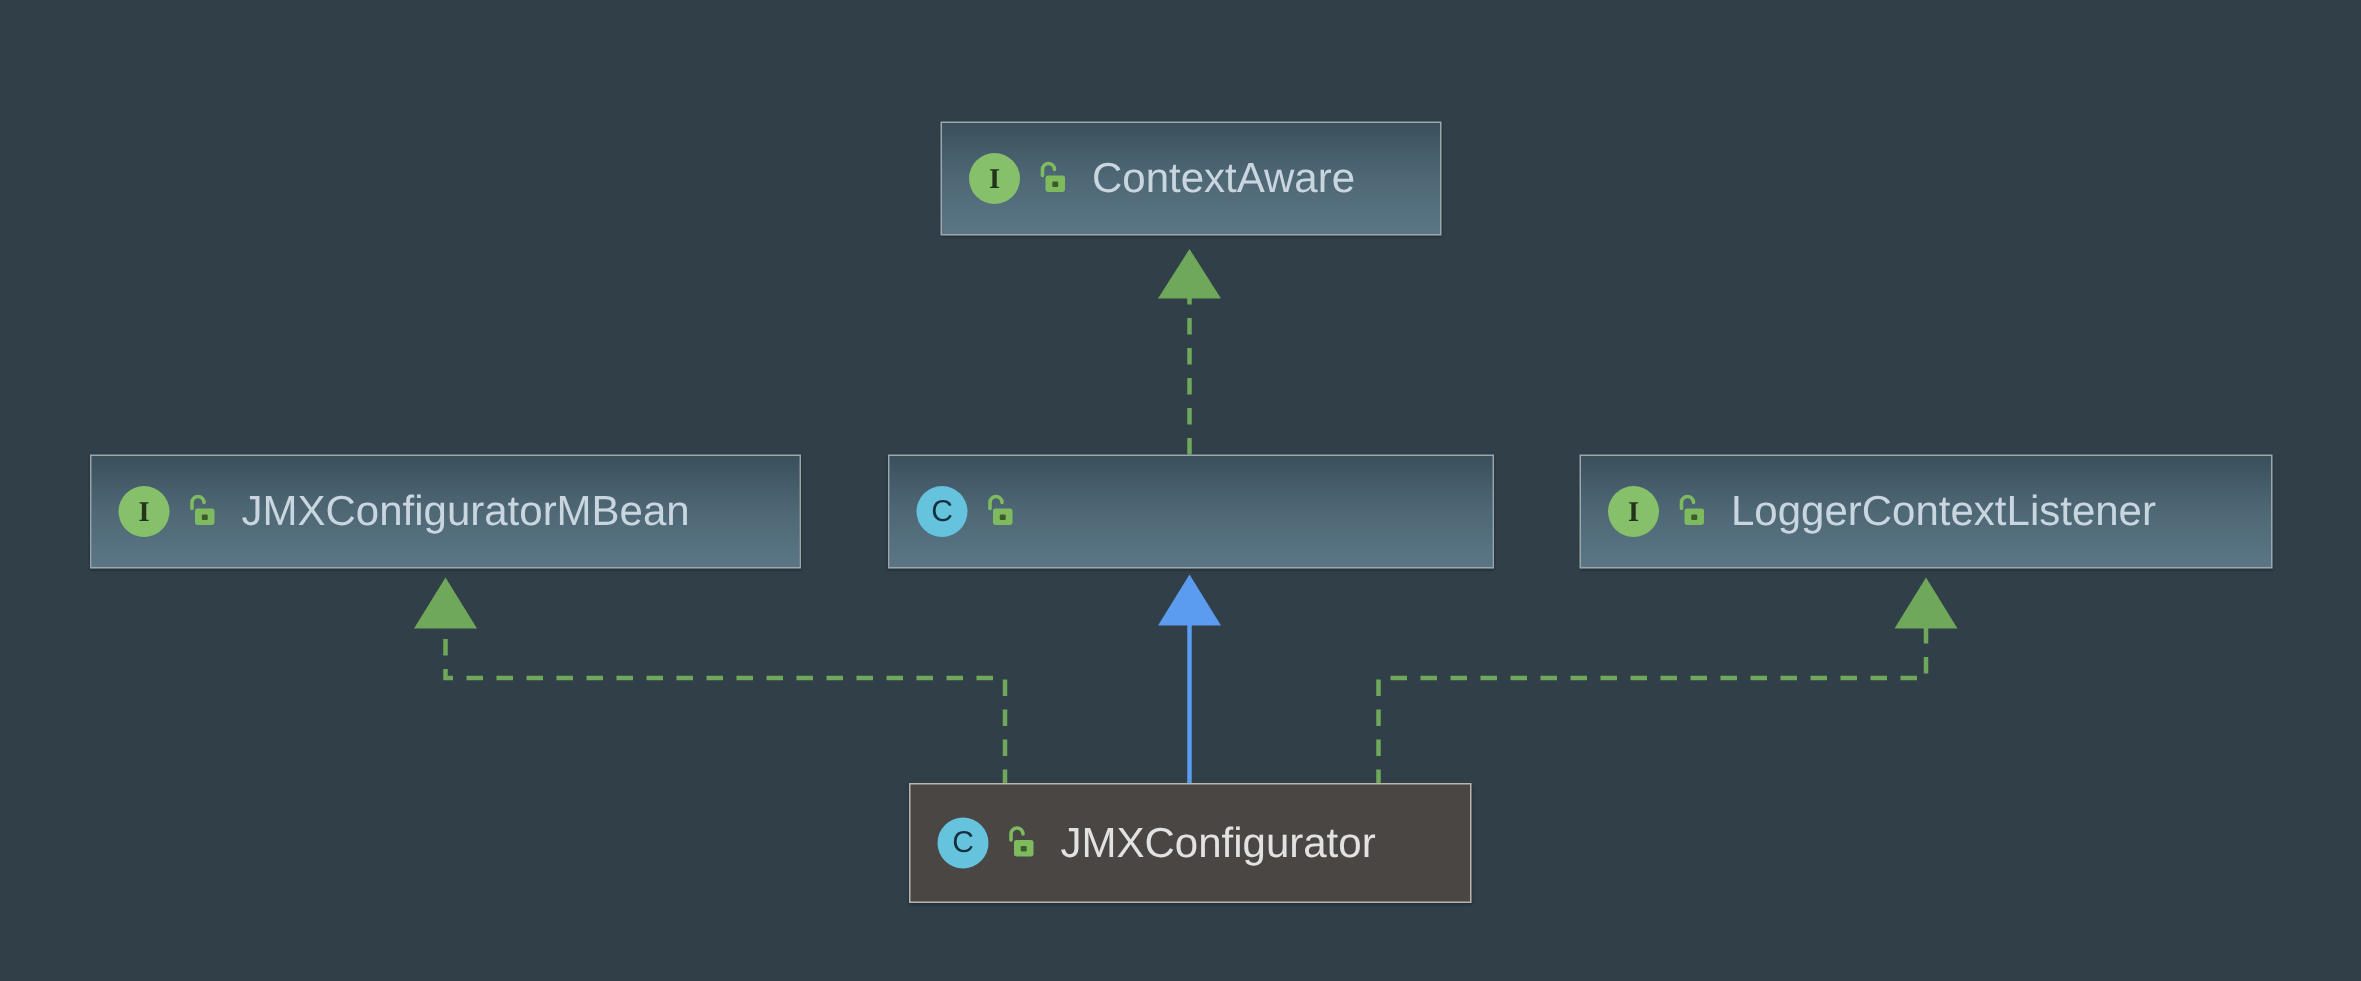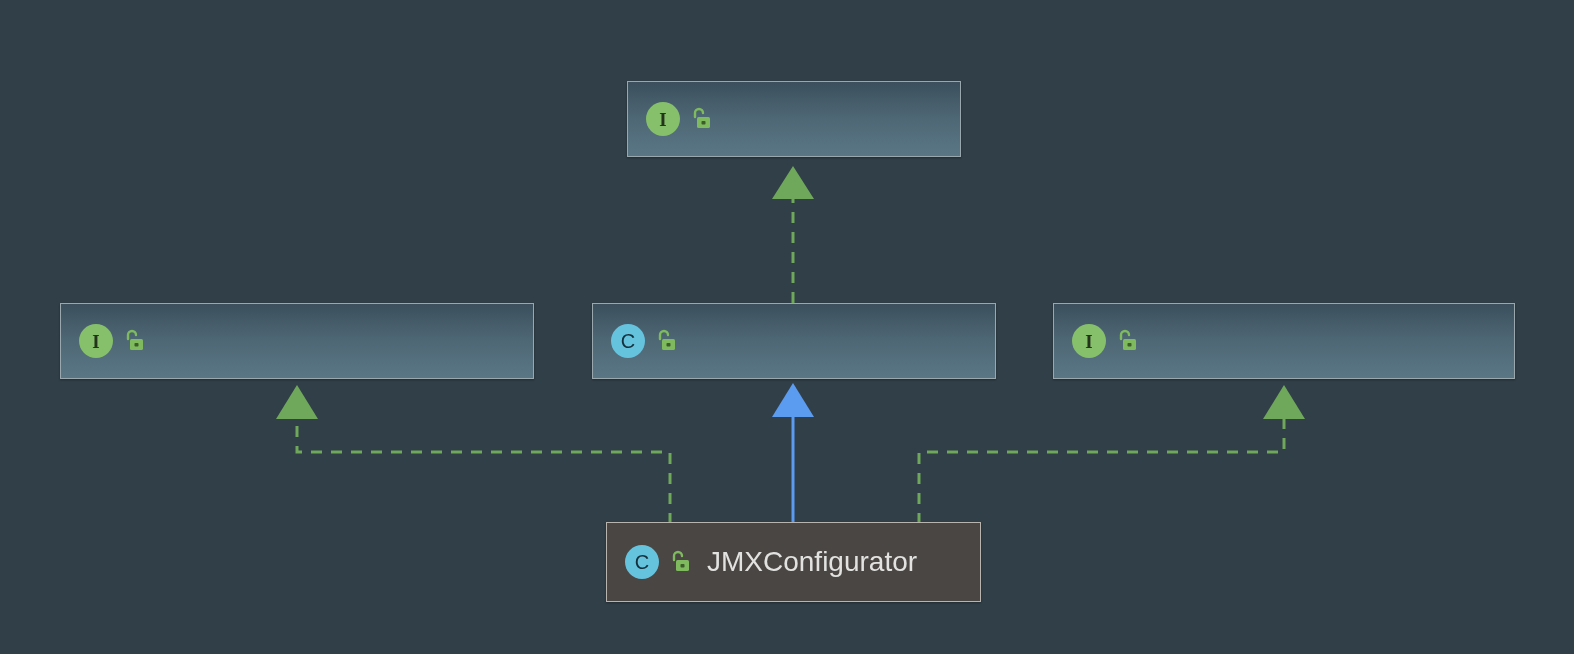--- a/index.html
+++ b/index.html
@@ -130,31 +130,33 @@
 
   <div class="uml-node" style="left:627px; top:81px; width:334px; height:76px;">
     <span class="node-icons">
       <span class="kind-badge iface">I</span>
       <svg class="lock-icon" viewBox="0 0 22 24" xmlns="http://www.w3.org/2000/svg">
         <path d="M5 10 L5 6 A4 4 0 0 1 13 6" fill="none" stroke="#7fbb5e" stroke-width="2.4" stroke-linecap="round"></path>
         <rect x="7" y="10" width="13" height="11" rx="1.6" fill="#7fbb5e"></rect>
         <rect x="11.5" y="14" width="4" height="3.6" rx="0.8" fill="#3d5c2c"></rect>
       </svg>
     </span>
+    <span class="node-label">ContextAware</span>
   </div>
 
   <div class="uml-node" style="left:60px; top:303px; width:474px; height:76px;">
     <span class="node-icons">
       <span class="kind-badge iface">I</span>
       <svg class="lock-icon" viewBox="0 0 22 24" xmlns="http://www.w3.org/2000/svg">
         <path d="M5 10 L5 6 A4 4 0 0 1 13 6" fill="none" stroke="#7fbb5e" stroke-width="2.4" stroke-linecap="round"></path>
         <rect x="7" y="10" width="13" height="11" rx="1.6" fill="#7fbb5e"></rect>
         <rect x="11.5" y="14" width="4" height="3.6" rx="0.8" fill="#3d5c2c"></rect>
       </svg>
     </span>
+    <span class="node-label">JMXConfiguratorMBean</span>
   </div>
 
   <div class="uml-node" style="left:592px; top:303px; width:404px; height:76px;">
     <span class="node-icons">
       <span class="kind-badge cls">C</span>
       <svg class="lock-icon" viewBox="0 0 22 24" xmlns="http://www.w3.org/2000/svg">
         <path d="M5 10 L5 6 A4 4 0 0 1 13 6" fill="none" stroke="#7fbb5e" stroke-width="2.4" stroke-linecap="round"></path>
         <rect x="7" y="10" width="13" height="11" rx="1.6" fill="#7fbb5e"></rect>
         <rect x="11.5" y="14" width="4" height="3.6" rx="0.8" fill="#3d5c2c"></rect>
       </svg>
@@ -163,20 +165,21 @@
 
   <div class="uml-node" style="left:1053px; top:303px; width:462px; height:76px;">
     <span class="node-icons">
       <span class="kind-badge iface">I</span>
       <svg class="lock-icon" viewBox="0 0 22 24" xmlns="http://www.w3.org/2000/svg">
         <path d="M5 10 L5 6 A4 4 0 0 1 13 6" fill="none" stroke="#7fbb5e" stroke-width="2.4" stroke-linecap="round"></path>
         <rect x="7" y="10" width="13" height="11" rx="1.6" fill="#7fbb5e"></rect>
         <rect x="11.5" y="14" width="4" height="3.6" rx="0.8" fill="#3d5c2c"></rect>
       </svg>
     </span>
+    <span class="node-label">LoggerContextListener</span>
   </div>
 
   <div class="uml-node selected" style="left:606px; top:522px; width:375px; height:80px;">
     <span class="node-icons">
       <span class="kind-badge cls">C</span>
       <svg class="lock-icon" viewBox="0 0 22 24" xmlns="http://www.w3.org/2000/svg">
         <path d="M5 10 L5 6 A4 4 0 0 1 13 6" fill="none" stroke="#7fbb5e" stroke-width="2.4" stroke-linecap="round"></path>
         <rect x="7" y="10" width="13" height="11" rx="1.6" fill="#7fbb5e"></rect>
         <rect x="11.5" y="14" width="4" height="3.6" rx="0.8" fill="#3d5c2c"></rect>
       </svg>

